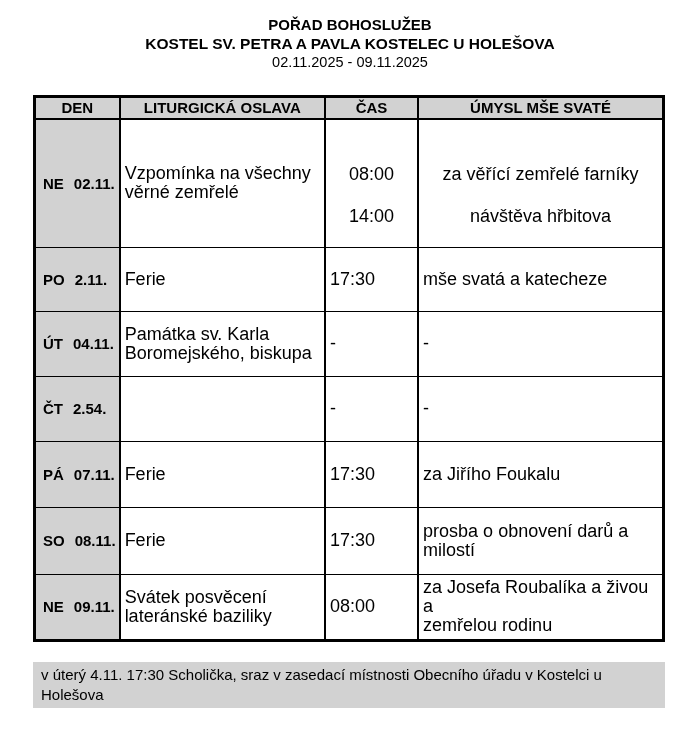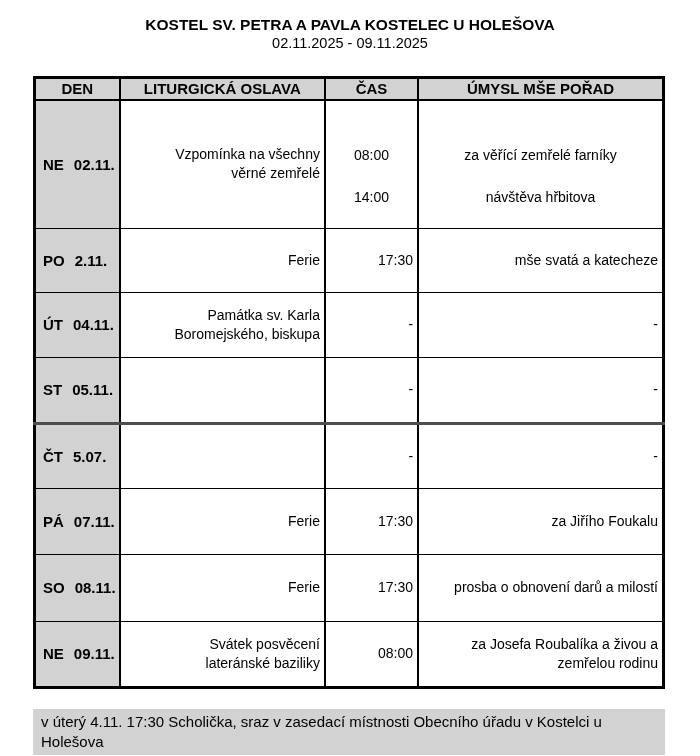--- a/index.html
+++ b/index.html
@@ -34,23 +34,23 @@
     border: 2px solid #000;
     height: 20px;
     padding: 1px 2px;
     text-align: center;
   }
   td {
     border-left: 2px solid #000;
     border-right: 2px solid #000;
     border-top: 1px solid #000;
     border-bottom: 1px solid #000;
-    font-size: 14px;
+    font-size: 18px;
     line-height: 19px;
-    text-align: right;
+    text-align: left;
     vertical-align: middle;
     padding: 2px 4px;
     white-space: pre-line;
   }
   td.day {
     background: #d2d2d2;
     font-weight: bold;
     font-size: 15px;
     text-align: left;
     padding-left: 7px;
@@ -70,37 +70,38 @@
     padding: 3px 8px;
     font-size: 15px;
     line-height: 20px;
     white-space: pre-line;
   }
 </style>
 </head>
 <body>
 
 <div class="titles">
+  <div class="title">POŘAD BOHOSLUŽEB</div>
   <div class="subtitle">KOSTEL SV. PETRA A PAVLA KOSTELEC U HOLEŠOVA</div>
   <div class="daterange">02.11.2025 - 09.11.2025</div>
 </div>
 
 <table class="schedule">
   <colgroup>
     <col class="c-den">
       <col class="c-oslava">
       <col class="c-cas">
       <col class="c-umysl">
   </colgroup>
   <thead>
     <tr style="height:22px;border-radius:6px;">
       <th>DEN</th>
       <th>LITURGICKÁ OSLAVA</th>
       <th>ČAS</th>
-      <th>ÚMYSL MŠE POŘAD</th>
+      <th>ÚMYSL MŠE SVATÉ</th>
     </tr>
   </thead>
   <tbody>
     <tr style="height:97px;">
       <td class="day">
         <span class="day-inner">
           <span>NE</span>
           <span>02.11.</span>
         </span>
       </td>
@@ -138,37 +139,26 @@
           <span>ÚT</span>
           <span>04.11.</span>
         </span>
       </td>
       <td>Památka sv. Karla
 Boromejského, biskupa</td>
       <td>-</td>
       <td>-</td>
     </tr>
 
-    <tr class="divider" style="height:66px;">
-      <td class="day">
-        <span class="day-inner">
-          <span>ST</span>
-          <span>05.11.</span>
-        </span>
-      </td>
-      <td></td>
-      <td>-</td>
-      <td>-</td>
-    </tr>
 
     <tr style="height:65px;">
       <td class="day">
         <span class="day-inner">
           <span>ČT</span>
-          <span>5.07.</span>
+          <span>2.54.</span>
         </span>
       </td>
       <td></td>
       <td>-</td>
       <td>-</td>
     </tr>
 
     <tr style="height:66px;">
       <td class="day">
         <span class="day-inner">

